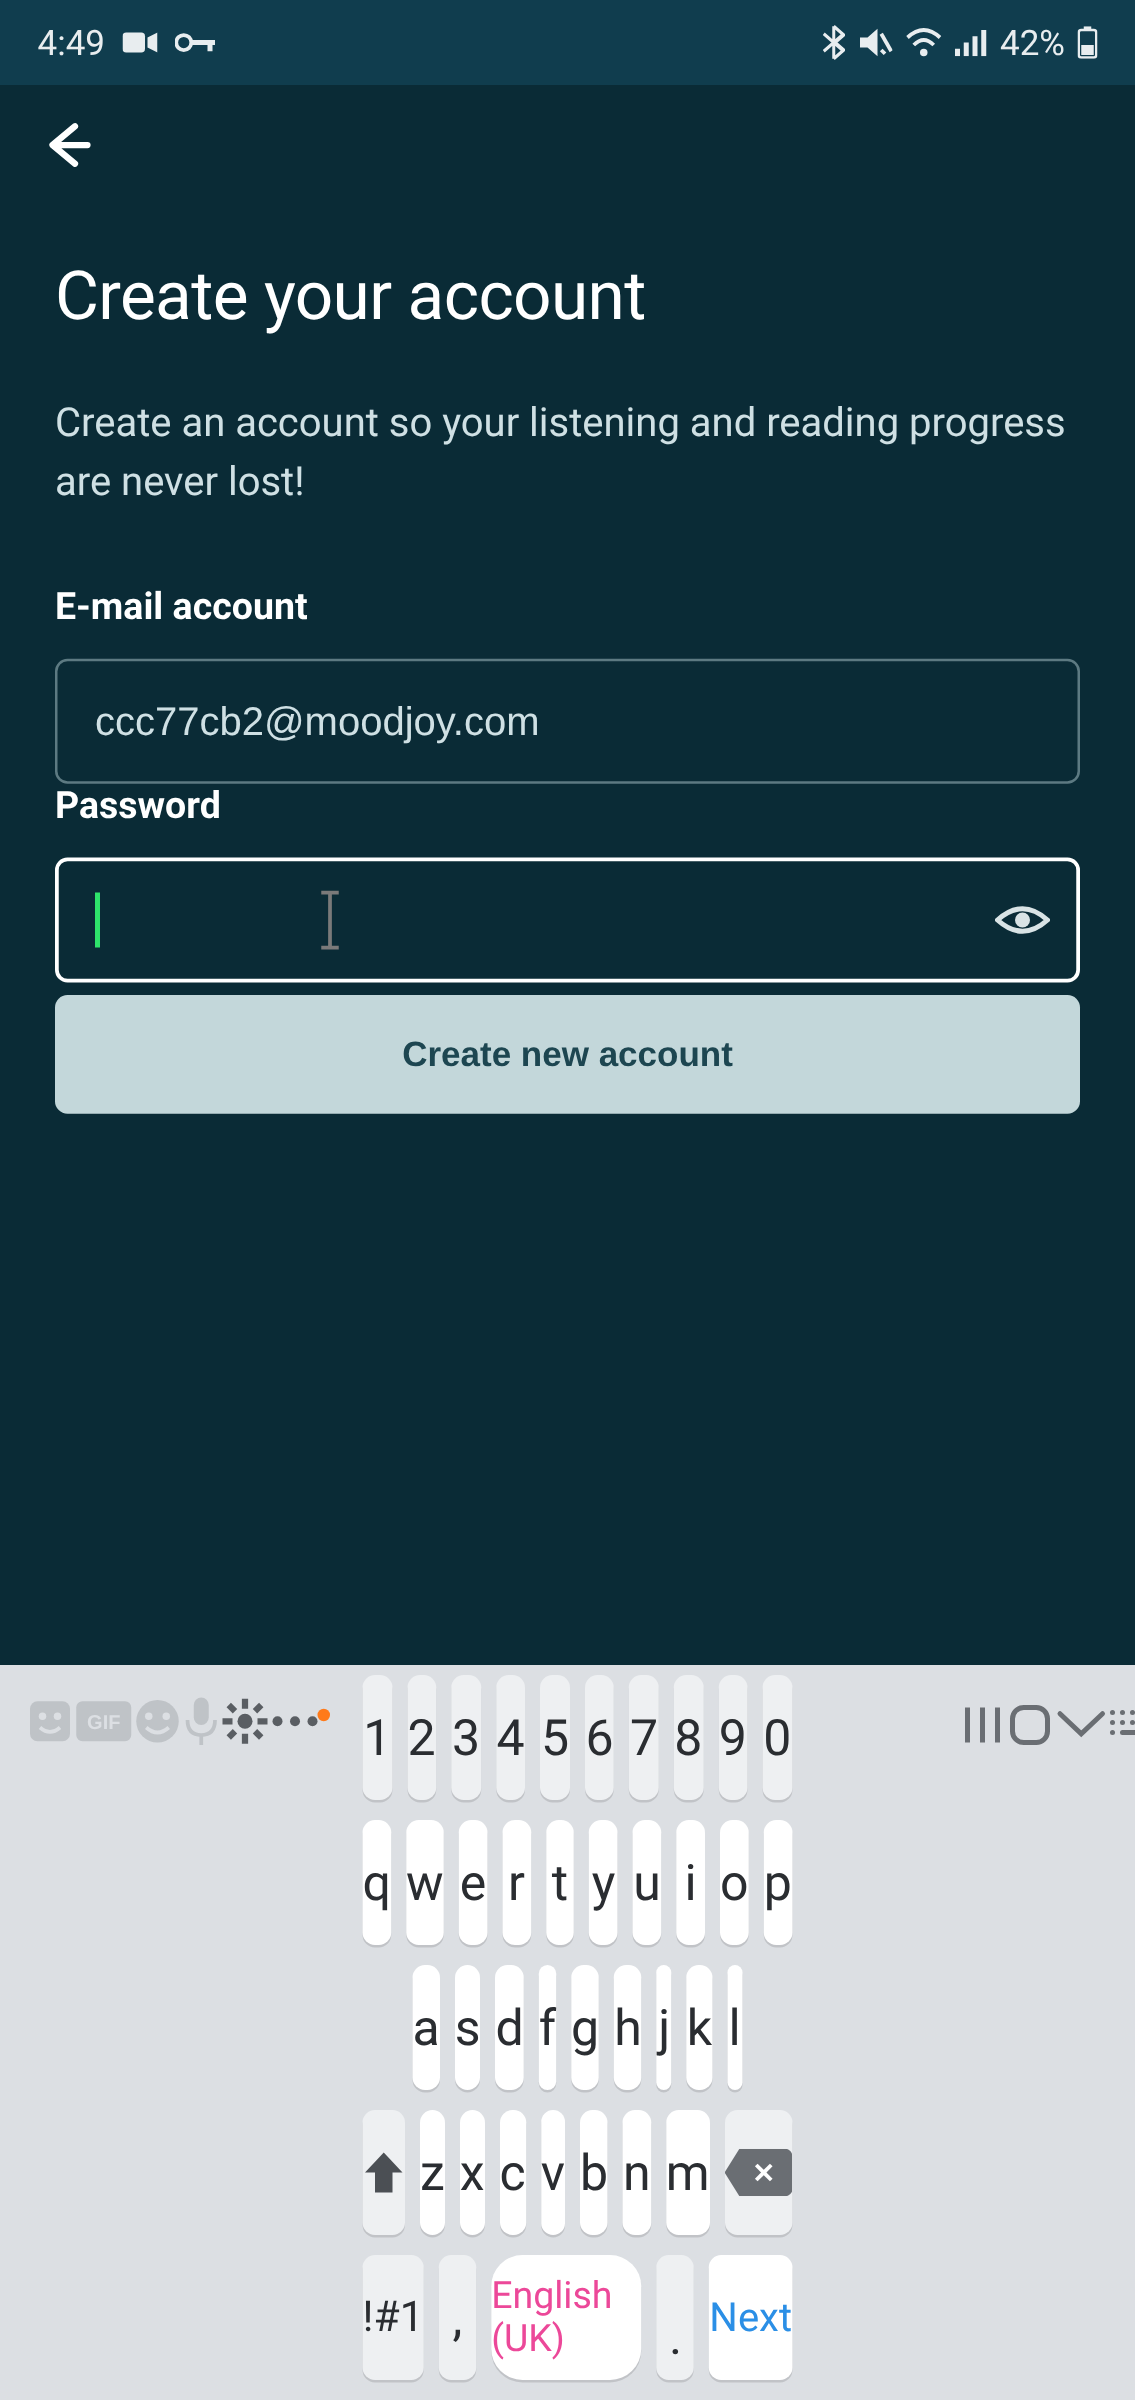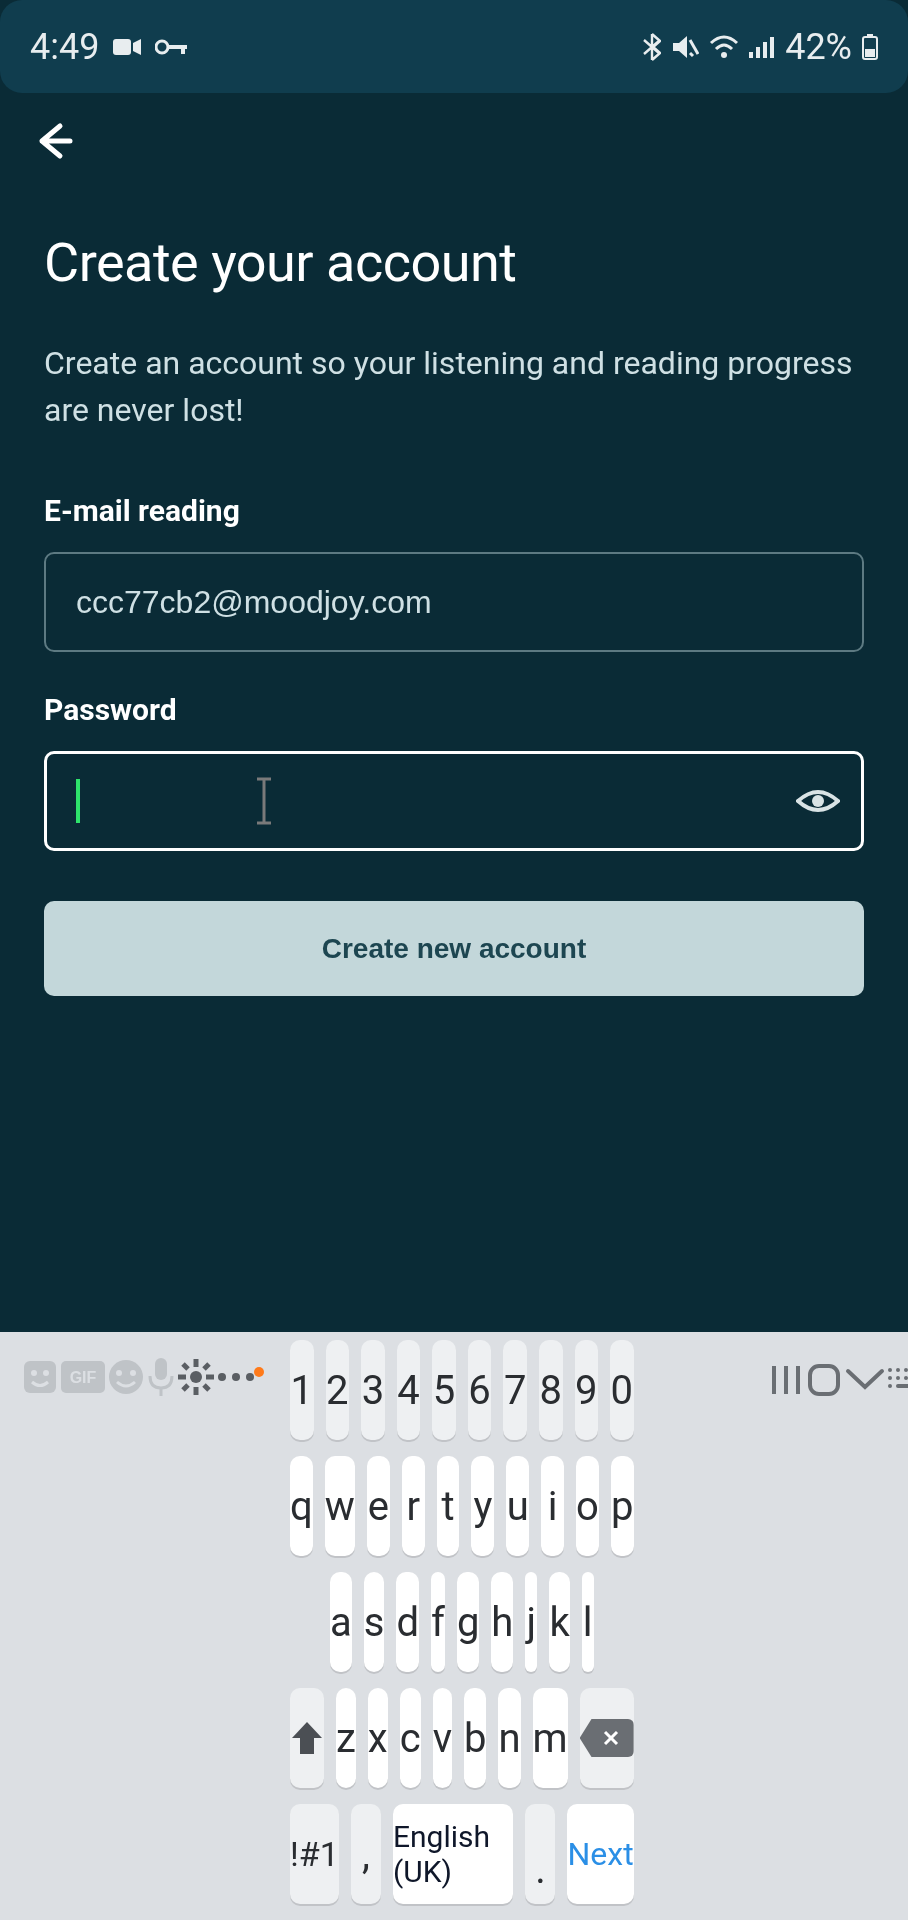--- a/index.html
+++ b/index.html
@@ -1,35 +1,35 @@
 <!DOCTYPE html>
 <html><head>
 <meta charset="utf-8">
 <style>
   * { margin: 0; padding: 0; box-sizing: border-box; }
   html, body { width: 908px; height: 1920px; font-family: -apple-system, BlinkMacSystemFont, "Segoe UI", Roboto, sans-serif; overflow: hidden; }
   .screen { width: 908px; height: 1920px; display: flex; flex-direction: column; background: #0a2b36; }
 
   
-  .status-bar { height: 93px; background: #103d4e; display: flex; align-items: center; justify-content: space-between; padding: 0 30px; color: #e8edef; font-size: 36px; border-radius: 22px; }
+  .status-bar { height: 68px; background: #103d4e; display: flex; align-items: center; justify-content: space-between; padding: 0 30px; color: #e8edef; font-size: 28px; }
   .status-left { display: flex; align-items: center; gap: 14px; }
   .status-right { display: flex; align-items: center; gap: 10px; }
   .status-ic { display: inline-flex; align-items: center; }
 
   
   .app-header { padding: 25px 30px 10px 30px; }
   .back-btn { color: #ffffff; display: inline-flex; }
 
   
   .content { flex: 1; padding: 55px 44px 0 44px; color: #ffffff; display: flex; flex-direction: column; }
   .title { font-size: 54px; font-weight: 400; letter-spacing: -0.5px; line-height: 1.1; margin-bottom: 48px; }
   .subtitle { font-size: 32px; color: #cfe0e4; line-height: 1.45; margin-bottom: 60px; font-weight: 400; }
 
   .field-label { font-size: 30px; font-weight: 700; margin-bottom: 24px; }
-  .field-wrap { position: relative; margin-bottom: 40px; }
+  .field-wrap { position: relative; }
   .text-input {
     width: 100%; height: 100px; background: transparent; border: 2px solid #5d7a82;
     border-radius: 10px; color: #cfe0e4; font-size: 32px; padding: 0 30px; outline: none;
   }
   .text-input.focused { border: 3px solid #ffffff; }
   .cursor-mark {
     position: absolute; left: 32px; top: 28px; width: 4px; height: 44px; background: #2ee36b;
     animation: blink 1s step-start infinite;
   }
   .text-cursor-icon { position: absolute; left: 210px; top: 26px; color: #6b6b6b; }
@@ -49,21 +49,21 @@
   .dot-badge { position: absolute; top: -4px; right: -8px; width: 10px; height: 10px; background: #ff7a1a; border-radius: 50%; }
 
   .kb-rows { padding: 8px 14px 16px 14px; display: flex; flex-direction: column; gap: 16px; }
   .kb-row { display: flex; gap: 12px; justify-content: center; }
   .key {
     flex: 1; height: 100px; background: #ffffff; border-radius: 10px; display: flex;
     align-items: center; justify-content: center; font-size: 40px; color: #2a2d31;
     box-shadow: 0 2px 0 rgba(0,0,0,0.12);
   }
   .key.fn { background: #eef0f2; }
-  .key.sp { flex: 4; font-size: 30px; color: #0f172a; }
+  .key.sp { flex: 4; font-size: 30px; color: #ec4899; border-radius: 25px; }
   .key.next { color: #2b8fe6; font-size: 32px; font-weight: 400; text-align: center; }
   .key.shift, .key.back { flex: 1.4; background: #eef0f2; }
   .key.sym { flex: 1.5; background: #eef0f2; font-size: 34px; }
   .key.comma, .key.period { flex: 1; background: #eef0f2; font-size: 40px; }
   .key.period .dot { margin-top: 30px; }
   .row2 { padding: 0 0; }
   .row3 { padding: 0 40px; }
   .back-ic { background: #6a6e73; color: #fff; width: 54px; height: 38px; border-radius: 6px 6px 6px 6px; clip-path: polygon(22% 0, 100% 0, 100% 100%, 22% 100%, 0 50%); display:flex; align-items:center; justify-content:center; padding-left:8px; }
 
   .navbar { height: 95px; display: flex; align-items: center; justify-content: space-between; padding: 0 90px 0 120px; }
@@ -136,21 +136,21 @@
       <svg width="46" height="46" viewBox="0 0 46 46">
           <path d="M30 8 L12 23 L30 38 M12 23 H40" stroke="#ffffff" stroke-width="5" fill="none" stroke-linecap="round" stroke-linejoin="round"></path>
         </svg>
     </span>
   </div>
 
   <div class="content">
     <h1 class="title">Create your account</h1>
     <p class="subtitle">Create an account so your listening and reading progress are never lost!</p>
 
-    <div class="field-label">E-mail reading</div>
+    <div class="field-label">E-mail account</div>
     <div class="field-wrap">
       <input class="text-input" type="text" value="ccc77cb2@moodjoy.com" style="">
     </div>
 
     <div class="field-label">Password</div>
     <div class="field-wrap">
       <input class="text-input focused" type="password" value="" style="">
       <div class="cursor-mark"></div>
       <span class="text-cursor-icon">
         <svg width="20" height="48" viewBox="0 0 20 48">

